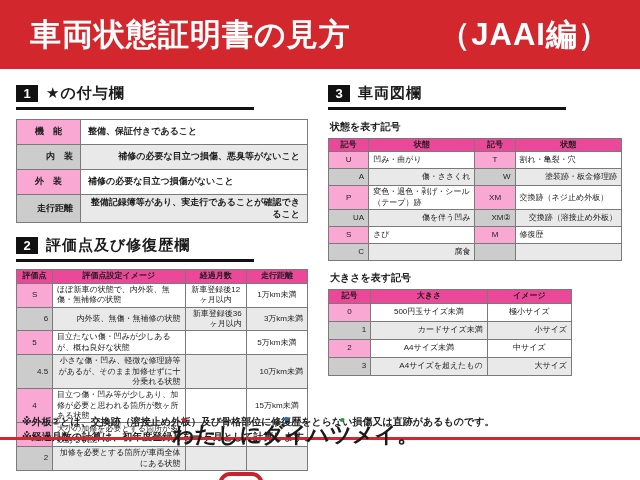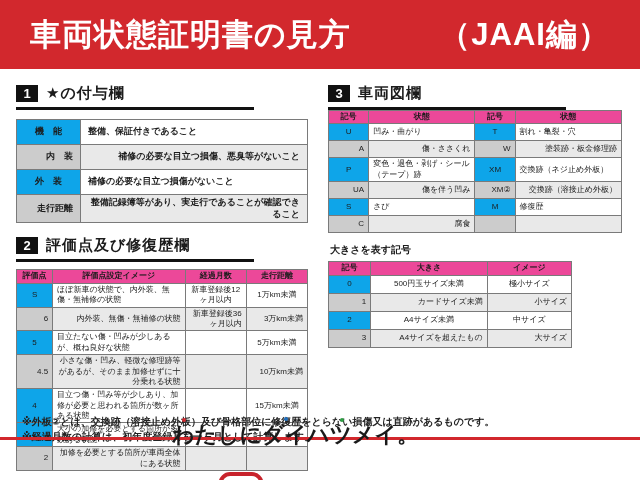--- a/index.html
+++ b/index.html
@@ -21,21 +21,21 @@
   .sec-t{font-size:15px;font-weight:bold;letter-spacing:1px;white-space:nowrap;}
 
   .col-l{position:absolute;left:16px;top:84px;width:300px;}
   .col-r{position:absolute;left:328px;top:84px;width:300px;}
 
   
   table{border-collapse:collapse;table-layout:fixed;}
   td,th{border:1px solid #7a7a7a;padding:1px 4px;font-size:8px;line-height:1.3;color:#1c1c1c;
         overflow:hidden;}
   th{background:#ec4899;font-weight:bold;text-align:center;}
-  .sym{text-align:center;background:#0ea5e9;}
+  .sym{text-align:center;background:#f9a8d4;}
   tr.alt td{background:#e9e9e9;text-align:right;}
   tr.alt .sym{background:#cccccc;}
   .c{text-align:center;}
 
   .t1{width:292px;margin-top:9px;}
   .t1 td{font-size:9px;font-weight:bold;height:20px;padding:2px 7px;}
   .t1 .sym{width:62px;}
 
   .h2box{margin-top:13px;}
   .t2{width:292px;margin-top:7px;}
@@ -170,20 +170,21 @@
     </tbody>
       </table>
   </div>
 
   <div class="col-r">
     <div class="sec-h">
       <span class="sec-num">3</span>
       <span class="sec-t">車両図欄</span>
     </div>
 
+    <div class="lbl">状態を表す記号</div>
     <table class="t3">
       <colgroup>
           <col style="width:40px">
           <col style="width:106px">
           <col style="width:40px">
           <col style="width:106px">
         </colgroup>
       <tbody>
           <tr>
         <th>記号</th>

